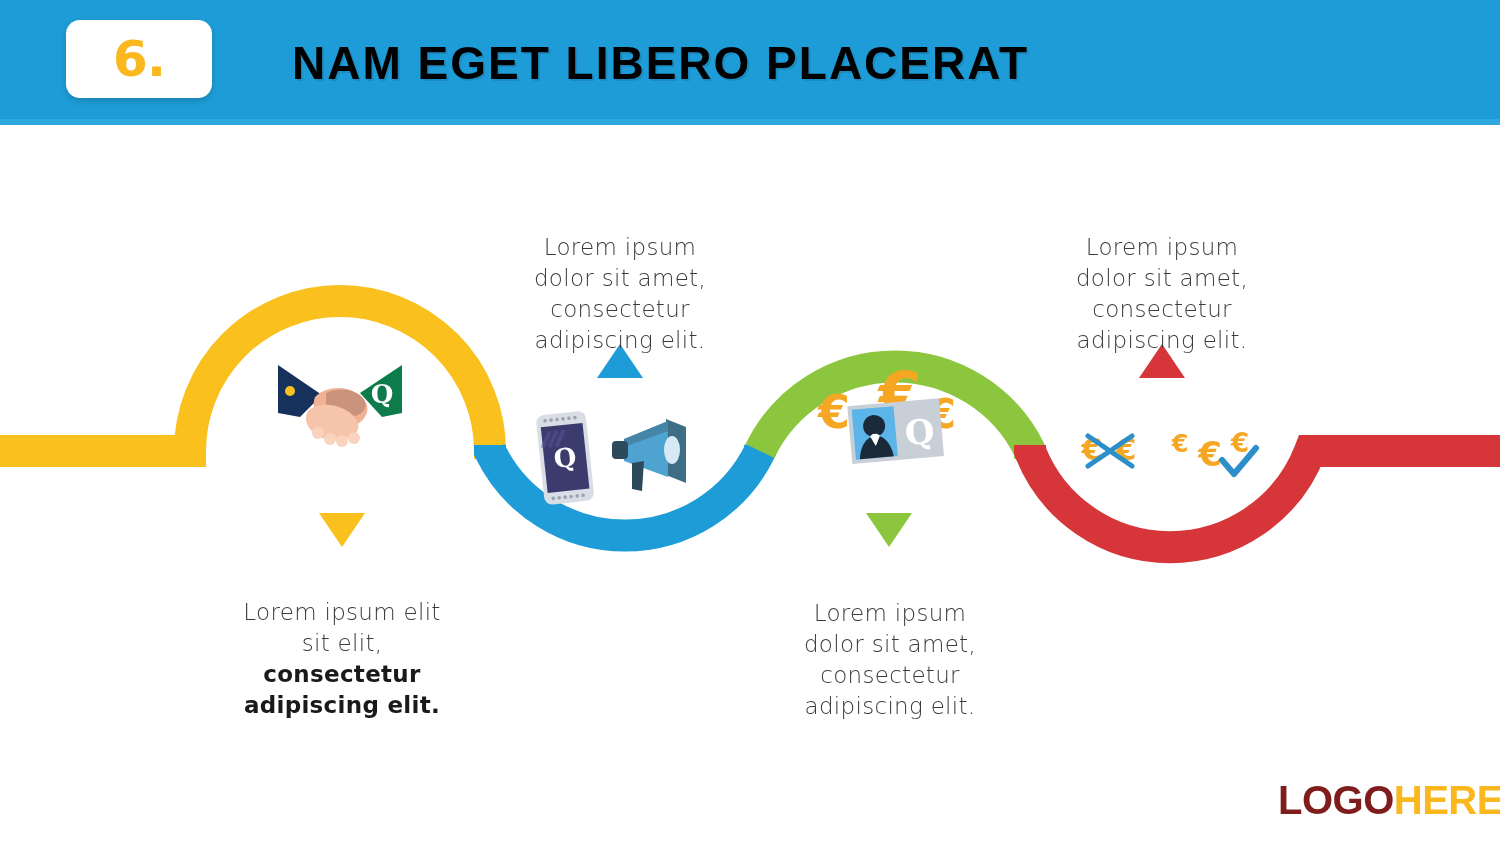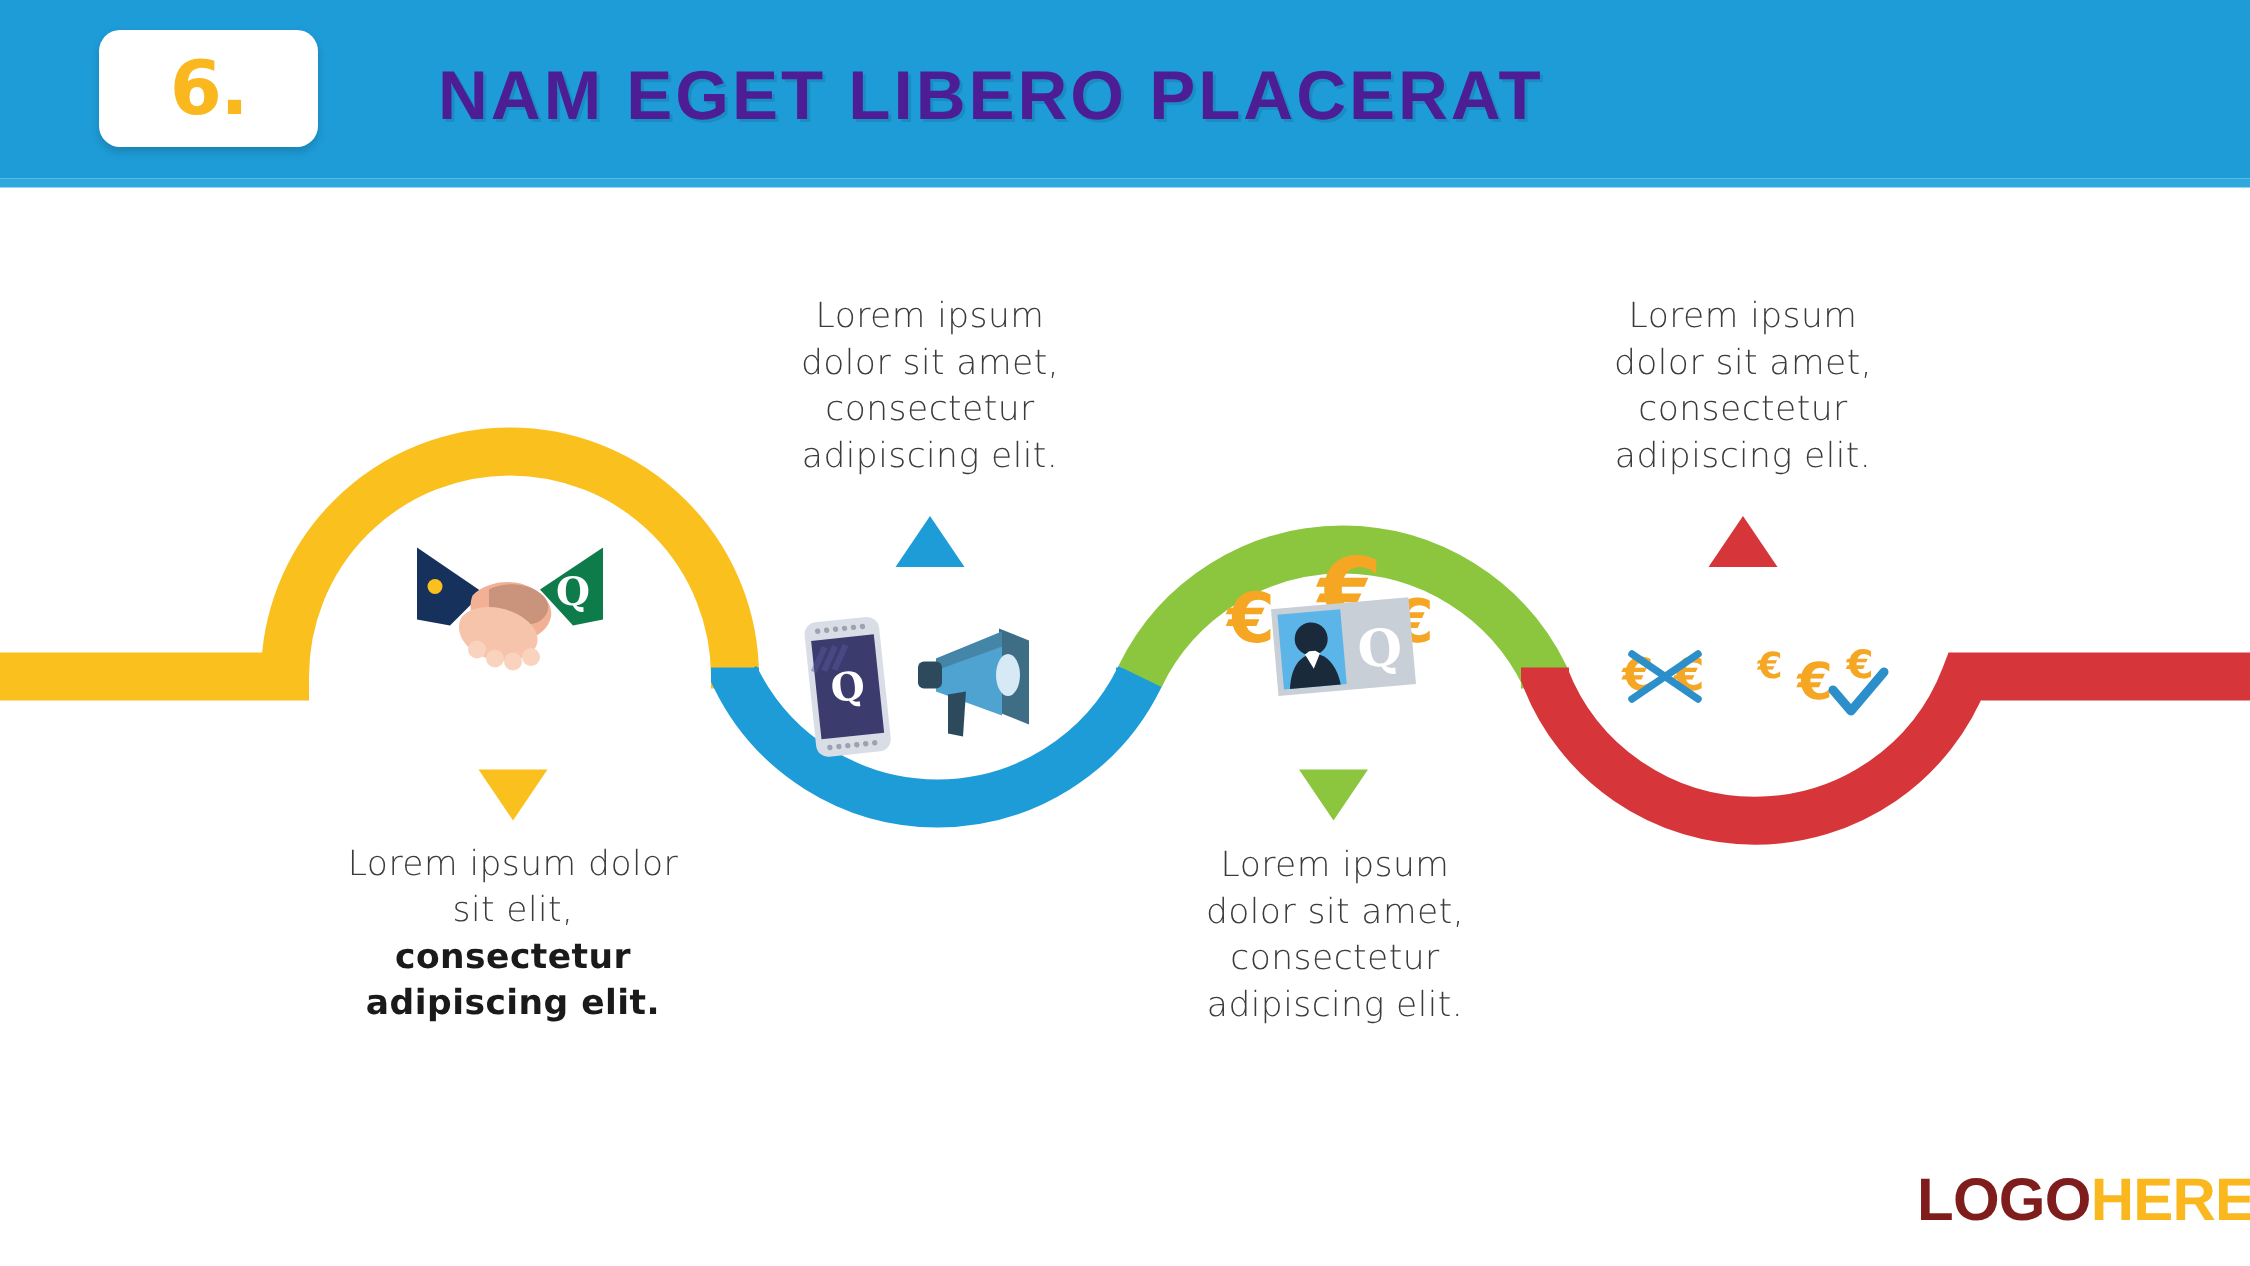--- a/index.html
+++ b/index.html
@@ -28,40 +28,41 @@
     box-shadow:0 3px 6px rgba(0,0,0,0.16);
     display:flex; align-items:center; justify-content:center;
   }
   .num-badge span {
     color:#FAB81E; font-size:50px; font-weight:bold;
     font-family:"DejaVu Sans", sans-serif; line-height:1;
     letter-spacing:-1px;
   }
   .header-title {
     position:absolute; left:292px; top:36px;
-    color:#4c1d95; font-size:46px; font-weight:bold;
+    color:#000000; font-size:46px; font-weight:bold;
     font-family:"Liberation Sans", sans-serif;
     letter-spacing:2px;
     text-shadow:2px 2px 0 rgba(0,0,0,0.10);
     white-space:nowrap;
   }
 
   
   #wave { position:absolute; left:0; top:125px; width:1500px; height:719px; }
 
   
   .txt {
     position:absolute;
     text-align:center;
     font-family:"DejaVu Sans", sans-serif;
     color:#3b3b3b;
     font-size:23px;
     line-height:31px;
     font-weight:300;
     letter-spacing:0.3px;
+    margin-top:36px;
   }
   .txt .bold { font-weight:bold; color:#1a1a1a; }
 
   .txt-1 { left:196px; top:561px; width:292px; }
   .txt-2 { left:492px; top:196px; width:256px; }
   .txt-3 { left:762px; top:562px; width:256px; }
   .txt-4 { left:1034px; top:196px; width:256px; }
 
   
   .tri { position:absolute; width:0; height:0; }
@@ -120,21 +121,21 @@
 
     <path fill="none" stroke="#D6353A" stroke-width="32" d="M 1030,320 L 1030,326 A 150,150 0 0 0 1310,326 L 1500,326"></path>
   </svg>
 
   <div class="tri tri-down tri-1"></div>
   <div class="tri tri-up   tri-2"></div>
   <div class="tri tri-down tri-3"></div>
   <div class="tri tri-up   tri-4"></div>
 
   <div class="txt txt-1">
-    <div>Lorem ipsum dolor</div>
+    <div>Lorem ipsum elit</div>
     <div>sit elit,</div>
     <div class="bold">consectetur</div>
     <div class="bold">adipiscing elit.</div>
   </div>
 
   <div class="txt txt-2">
     <div>Lorem ipsum</div>
     <div>dolor sit amet,</div>
     <div>consectetur</div>
     <div>adipiscing elit.</div>

